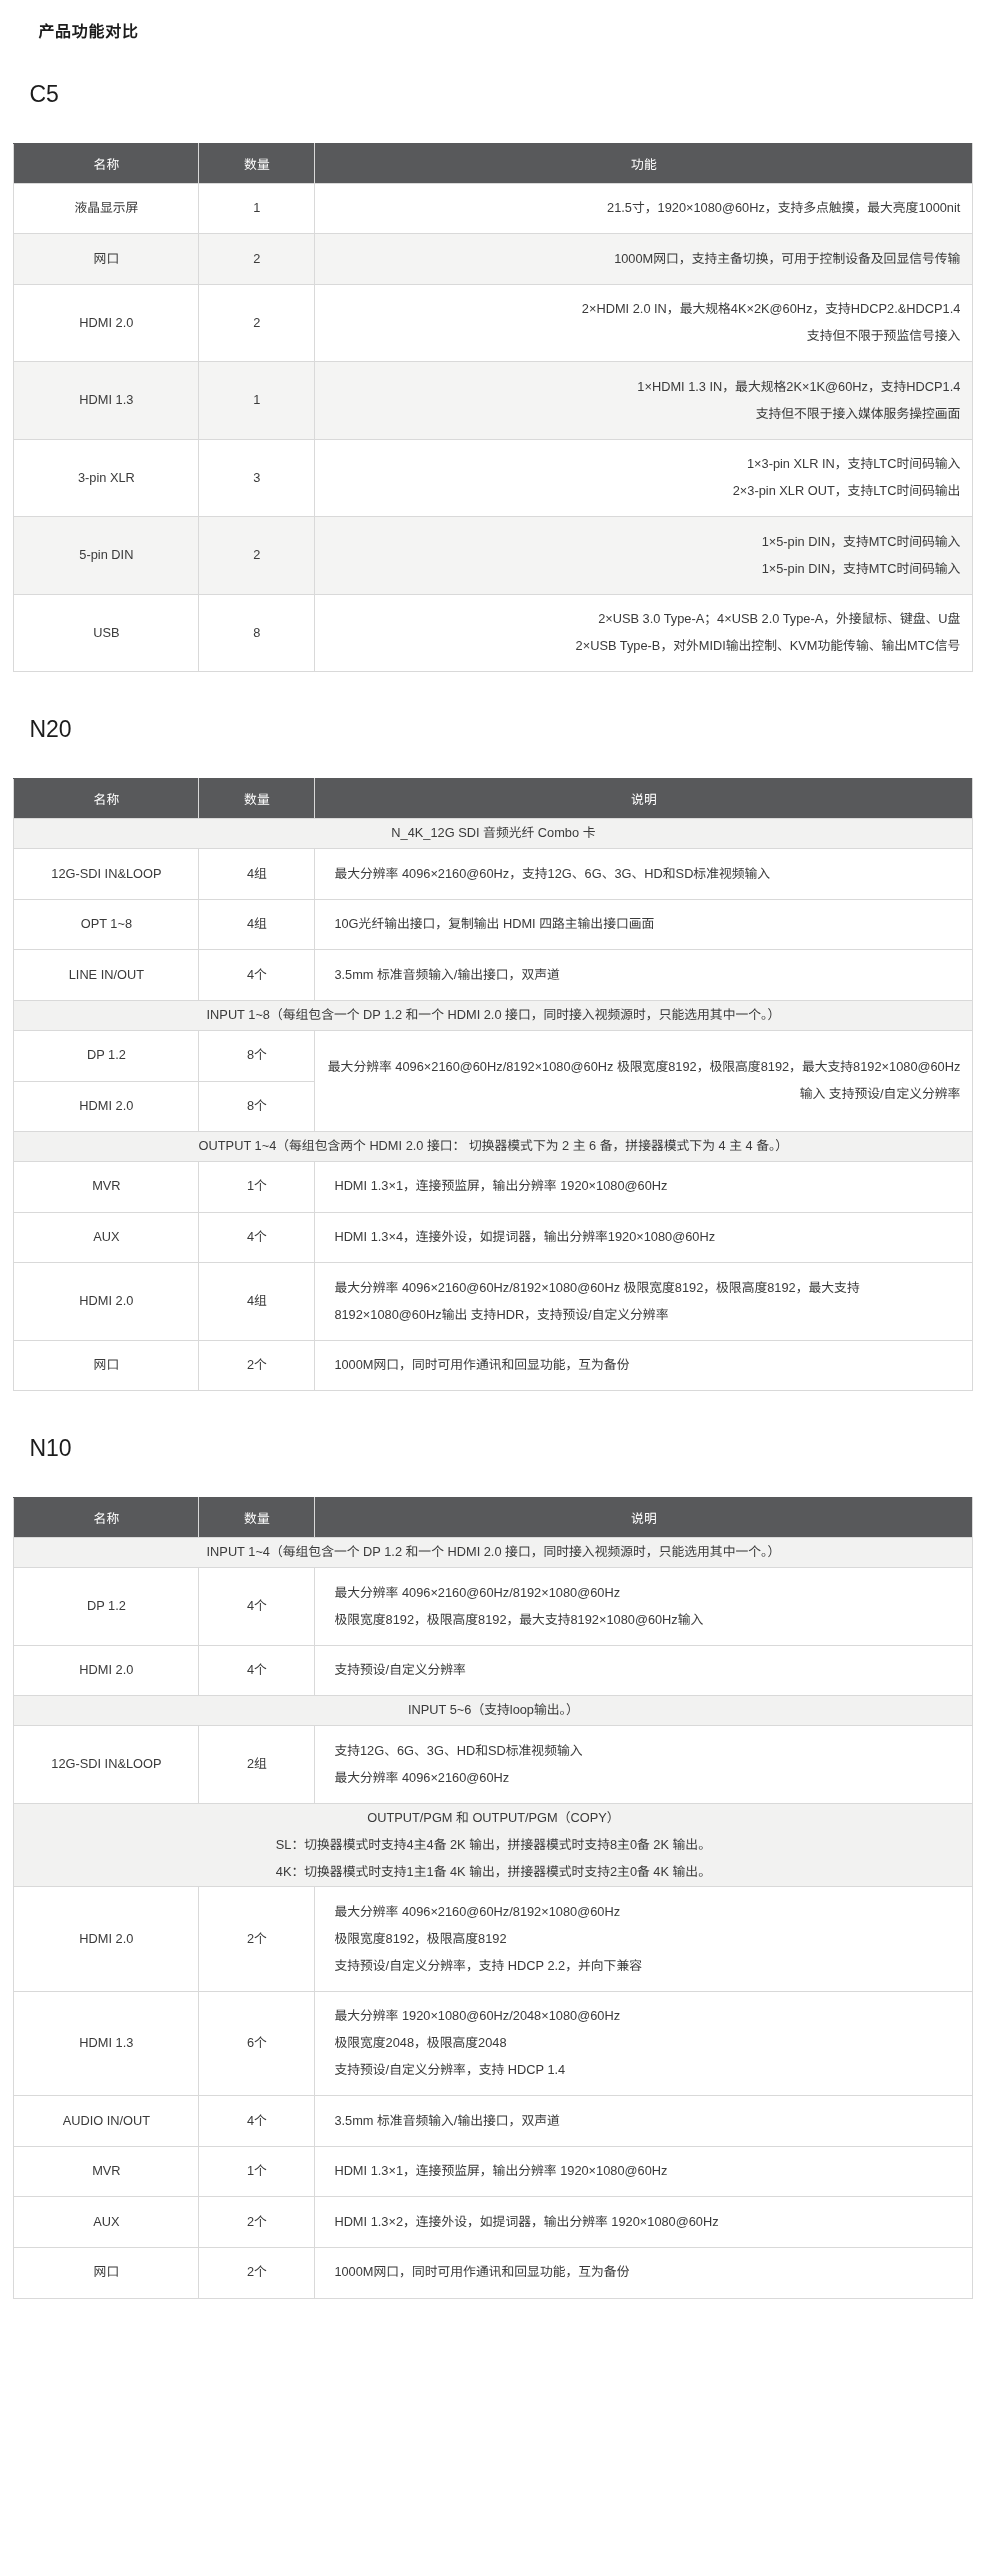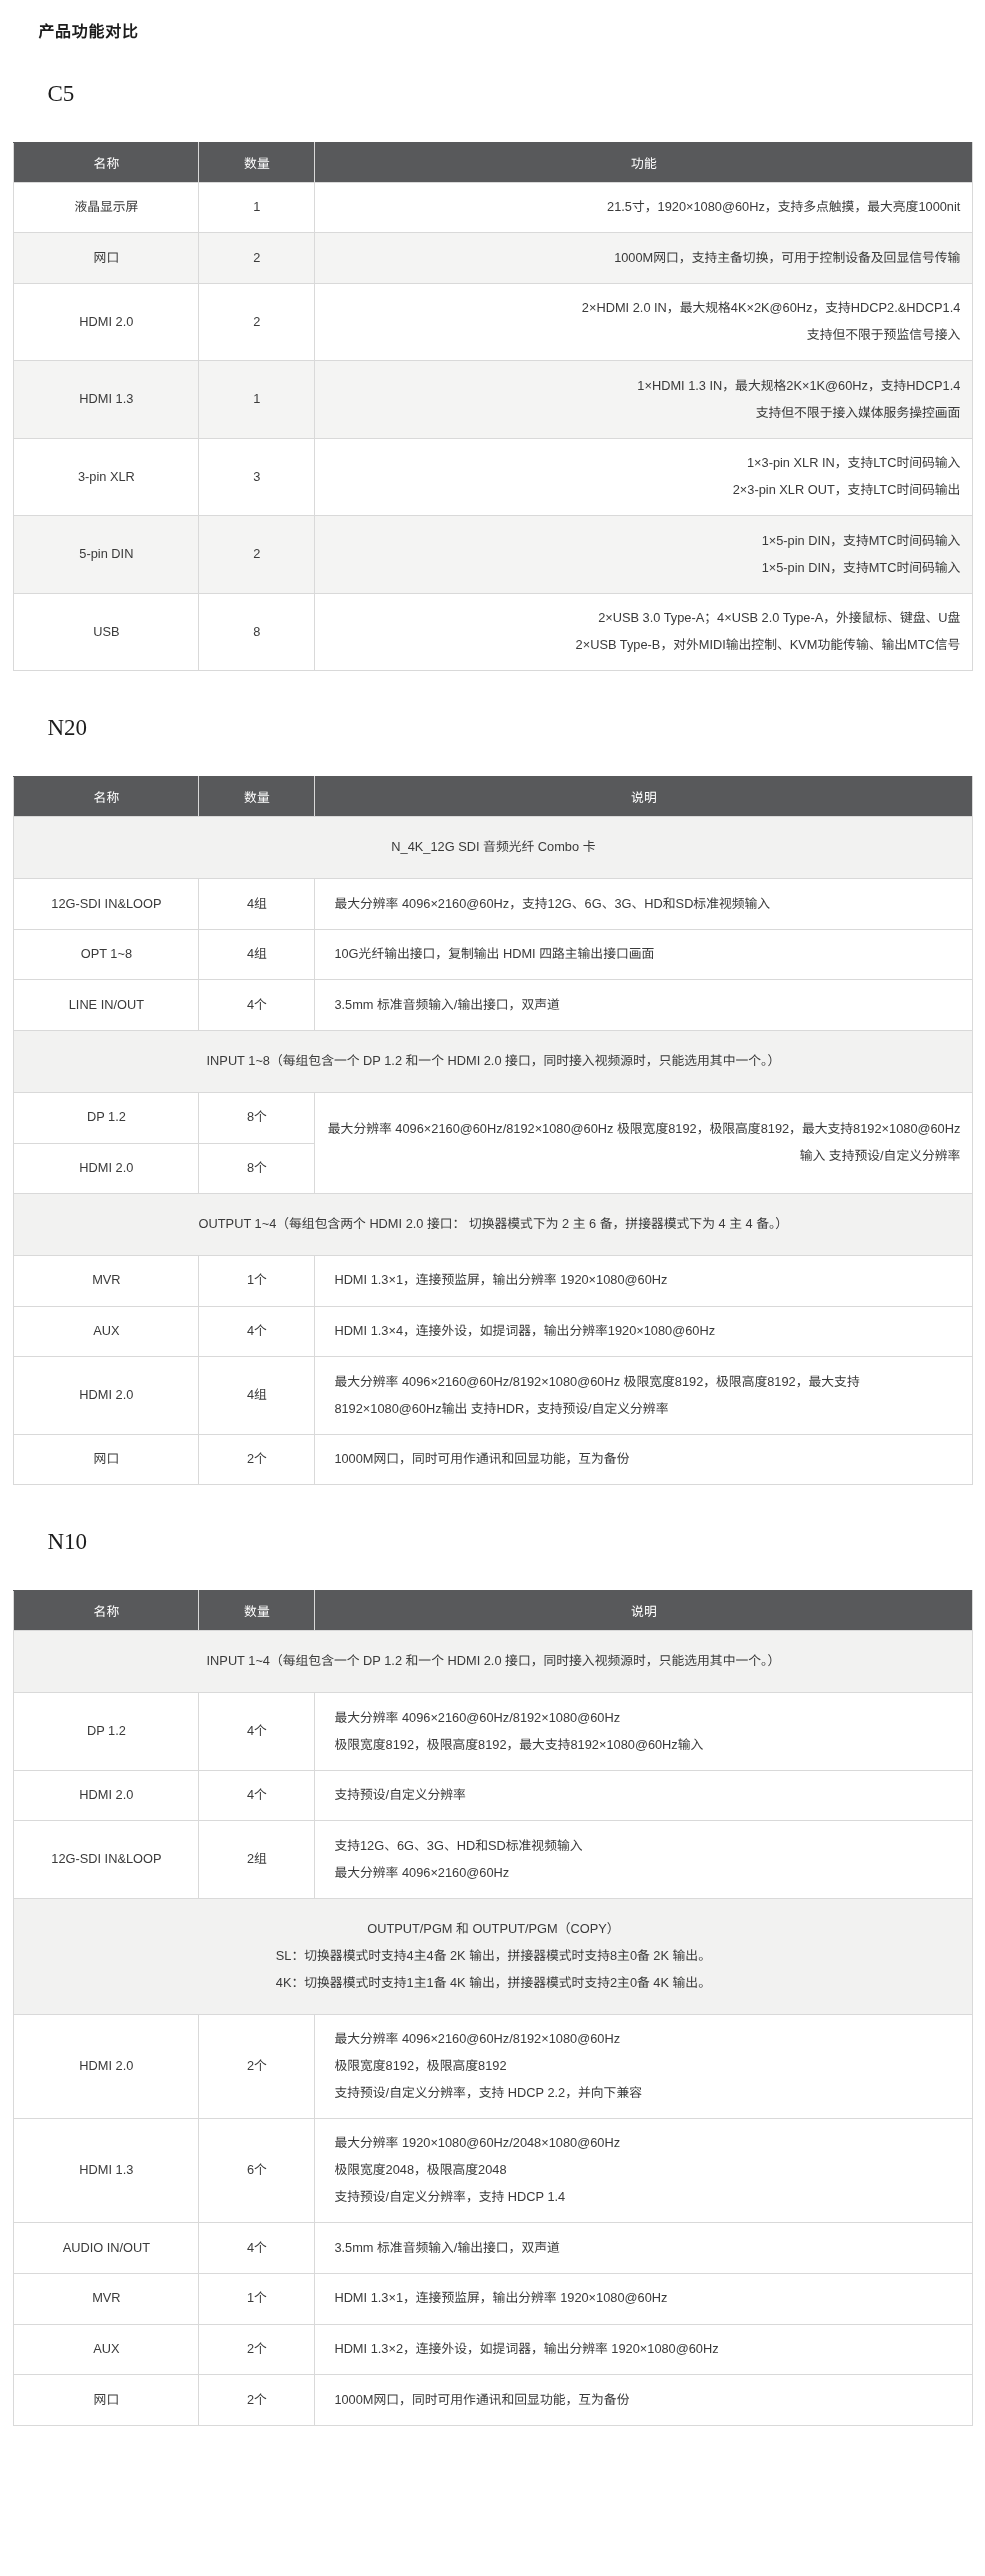--- a/index.html
+++ b/index.html
@@ -14,22 +14,21 @@
     font-family:"Liberation Sans","DejaVu Sans",sans-serif;
   }
   .page{padding:17.5px 12.8px 12px 13.4px;}
   .page-title{
     font-size:16px; font-weight:700; color:var(--heading);
     margin:0 0 39px 25px; letter-spacing:0.7px;
   }
   .model-section{margin:0;}
   .model-heading{
     font-size:23px; font-weight:400; color:var(--heading);
-    margin:0 0 35px 34px;
-    font-family:Liberation Serif, serif;
+    margin:0 0 35px 16px;
   }
   .model-section + .model-section .model-heading{margin-top:44px;}
   table.spec-table{
     width:960px; border-collapse:collapse; table-layout:fixed;
     font-size:12.8px; color:var(--text);
   }
   .spec-table th{
     background:var(--header-bg); color:var(--header-text);
     font-weight:400; font-size:12.8px; padding:10px 19px; text-align:center;
     border:0.7px solid var(--border); border-top-color:var(--header-bg);
@@ -37,21 +36,21 @@
   .spec-table th + th{border-left:0.7px solid #ffffff;}
   .spec-table td{
     border:0.7px solid var(--border);
     padding:11.4px 6.7px; text-align:center; vertical-align:middle;
     line-height:2.1;
   }
   .spec-table td.desc-left{text-align:left; padding-left:19px; padding-right:20px;margin-top:16px;}
   .spec-table td.desc-center{text-align:right; padding-left:8px; padding-right:12px;}
   .spec-table tr.shaded td{background:var(--stripe-bg);}
   .spec-table td.section-cell{
-    background:var(--section-bg); text-align:center; padding:17px 27px; line-height:2.1;
+    background:var(--section-bg); text-align:center; padding:1px 27px; line-height:2.1;
   }
   .desc-line{display:block;}
 </style>
 </head>
 <body>
 
 <div class="page">
   <h1 class="page-title">产品功能对比</h1>
   <div id="tables-root">
       <section class="model-section">
@@ -251,20 +250,25 @@
               </td>
             </tr>
             <tr>
               <td>HDMI 2.0</td>
               <td>4个</td>
               <td class="desc-left">
                 <span class="desc-line">支持预设/自定义分辨率</span>
               </td>
             </tr>
             <tr>
+              <td class="section-cell" colspan="3">
+                <span class="desc-line">INPUT 5~6（支持loop输出。）</span>
+              </td>
+            </tr>
+            <tr>
               <td>12G-SDI IN&amp;LOOP</td>
               <td>2组</td>
               <td class="desc-left">
                 <span class="desc-line">支持12G、6G、3G、HD和SD标准视频输入</span>
                 <span class="desc-line">最大分辨率 4096×2160@60Hz</span>
               </td>
             </tr>
             <tr>
               <td class="section-cell" colspan="3">
                 <span class="desc-line">OUTPUT/PGM 和 OUTPUT/PGM（COPY）</span>

